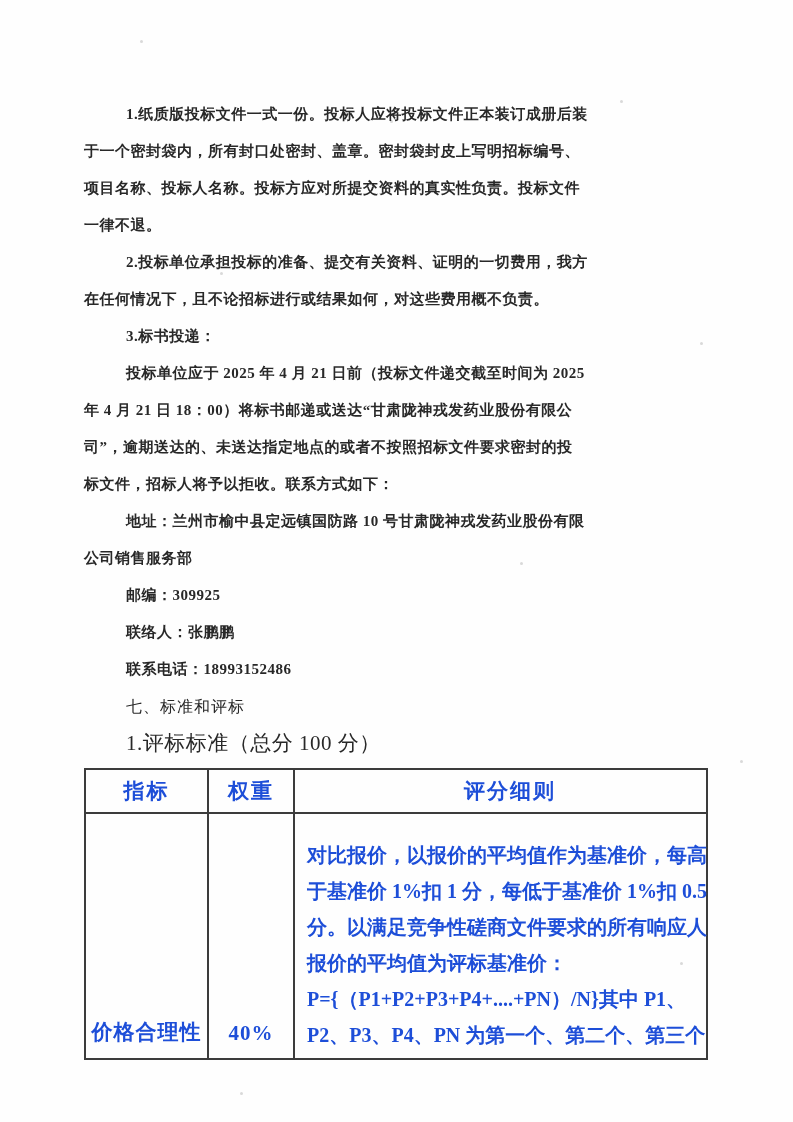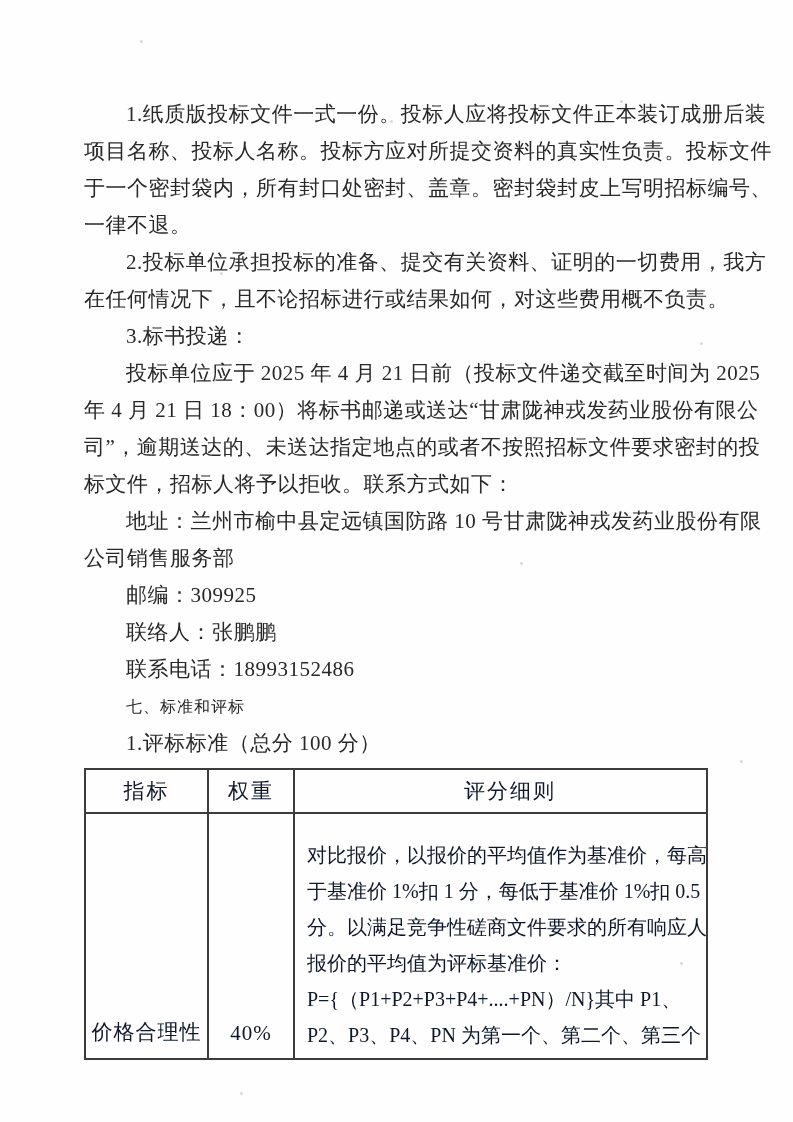--- a/index.html
+++ b/index.html
@@ -16,24 +16,25 @@
     font-family: "Liberation Serif", serif;
     color: #282828;
   }
   .content {
     position: absolute;
     left: 84px;
     top: 96px;
     width: 628px;
   }
   .line {
-    font-size: 21px;
+    font-size: 15px;
     line-height: 37px;
     letter-spacing: 0.5px;
     white-space: nowrap;
+    font-weight: bold;
   }
   .indent {
     padding-left: 42px;
   }
   .heading {
     font-weight: normal;
     font-size: 16px;
     line-height: 37px;
     padding-left: 42px;
     letter-spacing: 1px;
@@ -45,23 +46,23 @@
     letter-spacing: 0.5px;
   }
   table.eval {
     margin-top: 6px;
     width: 591px;
     border-collapse: collapse;
     table-layout: fixed;
   }
   table.eval th, table.eval td {
     border: 2px solid #3c3c3c;
-    font-weight: normal;
+    font-weight: bold;
     font-size: 21px;
-    color: #0f172a;
+    color: #1d4ed8;
   }
   th.col-indicator, td.col-indicator { width: 119px; }
   th.col-weight,    td.col-weight    { width: 82px; }
   th.col-rules,     td.col-rules     { width: 390px; padding-left: 20px; }
   table.eval th {
     height: 40px;
     text-align: center;
     vertical-align: middle;
     letter-spacing: 2px;
   }
@@ -100,22 +101,22 @@
   <div class="speck" style="left:700px; top:342px;"></div>
   <div class="speck" style="left:520px; top:562px;"></div>
   <div class="speck" style="left:740px; top:760px;"></div>
   <div class="speck" style="left:680px; top:962px;"></div>
   <div class="speck" style="left:240px; top:1092px;"></div>
 
   <div class="content">
 
     <div>
       <div class="line indent">1.纸质版投标文件一式一份。投标人应将投标文件正本装订成册后装</div>
+      <div class="line">于一个密封袋内，所有封口处密封、盖章。密封袋封皮上写明招标编号、</div>
       <div class="line">项目名称、投标人名称。投标方应对所提交资料的真实性负责。投标文件</div>
-      <div class="line">于一个密封袋内，所有封口处密封、盖章。密封袋封皮上写明招标编号、</div>
       <div class="line">一律不退。</div>
     </div>
 
     <div>
       <div class="line indent">2.投标单位承担投标的准备、提交有关资料、证明的一切费用，我方</div>
       <div class="line">在任何情况下，且不论招标进行或结果如何，对这些费用概不负责。</div>
     </div>
 
     <div>
       <div class="line indent">3.标书投递：</div>

